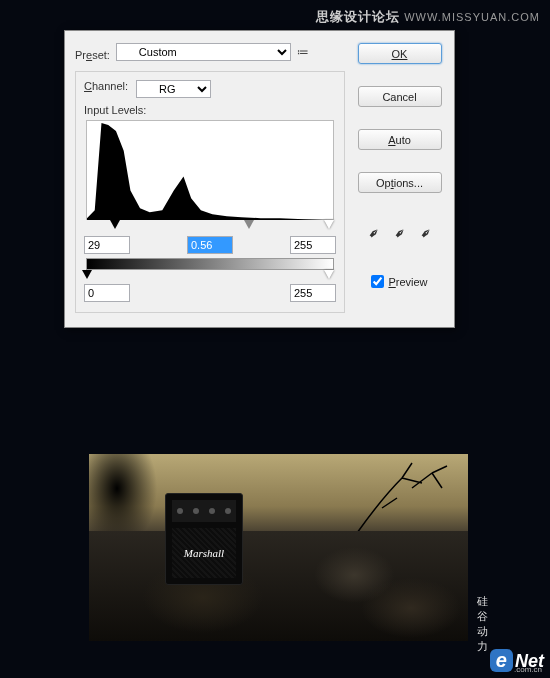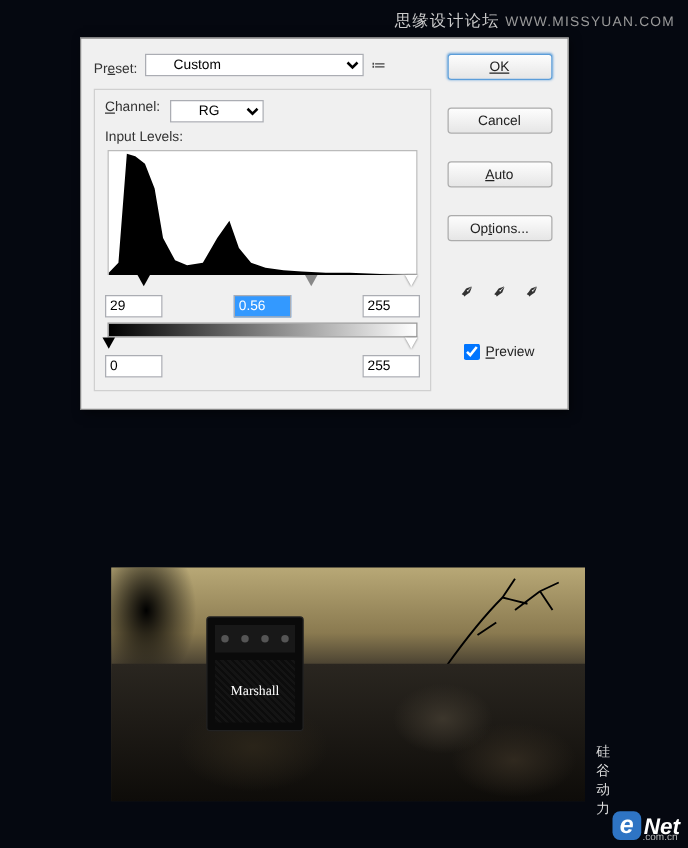--- a/index.html
+++ b/index.html
@@ -1,18 +1,18 @@
 <!DOCTYPE html>
 <html><head>
 <meta charset="utf-8">
 <style>
 *{box-sizing:border-box;margin:0;padding:0;font-family:"Segoe UI",Tahoma,sans-serif;font-size:11px}
 body{background:#050810;width:550px;height:678px;position:relative;overflow:hidden}
 .watermark-top{position:absolute;top:8px;right:10px;color:#999;font-size:12px;letter-spacing:1px}
-.watermark-top .cn{color:#ccc;font-weight:normal;font-size:13px}
+.watermark-top .cn{color:#ccc;font-weight:bold;font-size:13px}
 .dialog{position:absolute;left:64px;top:30px;width:391px;background:#f0f0f0;border:1px solid #888;box-shadow:2px 2px 8px rgba(0,0,0,0.5)}
 .titlebar{height:28px;background:linear-gradient(#fdfdfd,#ebebeb);border-bottom:1px solid #ddd;display:flex;align-items:center;padding:0 6px;position:relative}
 .titlebar .title{color:#444;font-size:12px}
 .close-btn{position:absolute;right:4px;top:2px;width:42px;height:18px;background:linear-gradient(#e87a78,#c9302c);border:1px solid #a02825;border-radius:3px;display:flex;align-items:center;justify-content:center;color:#fff;font-weight:bold;cursor:pointer}
 .body{padding:12px 10px 14px 10px;display:flex;gap:10px}
 .left{flex:1}
 .right{width:90px;display:flex;flex-direction:column;gap:22px;align-items:center}
 .row{display:flex;align-items:flex-end;gap:6px;margin-bottom:10px}
 .lbl{color:#333}
 .u{text-decoration:underline}
@@ -42,21 +42,21 @@
 .dropper{width:20px;height:20px;display:flex;align-items:center;justify-content:center;color:#333;font-size:14px;transform:rotate(-45deg)}
 .chk{display:flex;align-items:center;gap:4px;font-size:11px;color:#222}
 .chk input{width:13px;height:13px}
 .preview-img{position:absolute;left:89px;top:454px;width:379px;height:187px;background:linear-gradient(180deg,#b8a876 0%,#8a7a50 28%,#3a342a 45%,#1a1610 100%);overflow:hidden}
 .rocks{position:absolute;left:0;right:0;bottom:0;height:110px;background:linear-gradient(180deg,#2a2620,#0e0c09)}
 .rocks::before{content:"";position:absolute;inset:0;background:radial-gradient(40px 28px at 70% 40%,#3c362c,transparent),radial-gradient(60px 36px at 30% 60%,#2a2419,transparent),radial-gradient(50px 30px at 85% 70%,#30291f,transparent)}
 .amp{position:absolute;left:76px;bottom:56px;width:78px;height:92px;background:#0a0a0a;border:1px solid #222;border-radius:3px}
 .amp .panel{position:absolute;top:6px;left:6px;right:6px;height:22px;background:#181818;display:flex;align-items:center;justify-content:space-around}
 .amp .knob{width:6px;height:6px;border-radius:50%;background:#555}
 .amp .grille{position:absolute;left:6px;right:6px;top:34px;bottom:6px;background:repeating-linear-gradient(45deg,#0c0c0c 0 2px,#141414 2px 4px);display:flex;align-items:center;justify-content:center}
-.amp .logo{color:#fff;font-family:cursive;font-size:11px}
+.amp .logo{color:#fff;font-style:italic;font-family:cursive;font-size:11px}
 .figure{position:absolute;left:0;top:0;width:70px;height:86px;background:radial-gradient(40px 60px at 40% 40%,#000,transparent)}
 .branch{position:absolute;right:6px;top:4px;width:110px;height:80px}
 .branch svg{width:100%;height:100%}
 .enet{position:absolute;right:6px;bottom:6px;display:flex;align-items:flex-end;gap:2px}
 .enet .e{background:#2e74c4;color:#fff;font-weight:bold;font-size:20px;padding:0 6px;border-radius:6px;font-style:italic}
 .enet .net{color:#fff;font-weight:bold;font-size:18px;font-style:italic}
 .enet .sub{position:absolute;right:2px;bottom:-2px;font-size:8px;color:#bbb}
 .enet .cn{position:absolute;right:56px;bottom:18px;color:#ddd;font-size:11px}
 </style>
 </head>

